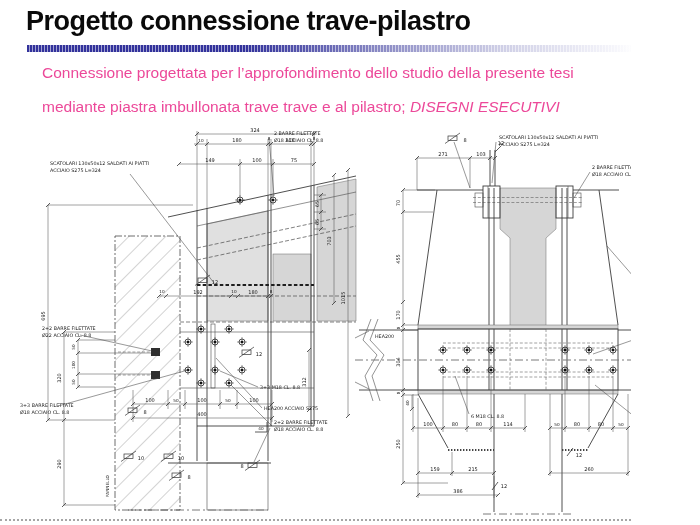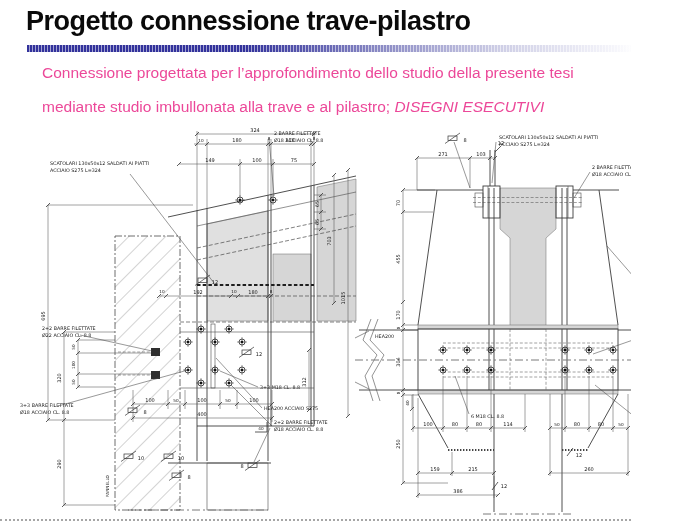--- a/index.html
+++ b/index.html
@@ -37,21 +37,21 @@
 </head>
 <body>
 
 <div class="slide">
 
   <div class="title">Progetto connessione trave-pilastro</div>
   <div class="accent"></div>
 
   <div class="bodytext">
     <div>Connessione progettata per l’approfondimento dello studio della presente tesi</div>
-    <div><span>mediante studio imbullonata alla trave e al pilastro; </span><span class="emph">DISEGNI ESECUTIVI</span></div>
+    <div><span>mediante piastra imbullonata trave trave e al pilastro; </span><span class="emph">DISEGNI ESECUTIVI</span></div>
   </div>
 
   <div class="drawL">
   <svg viewBox="0 0 340 392" width="340" height="392">
     <defs>
       <pattern id="Lhatch" patternUnits="userSpaceOnUse" width="13" height="13" patternTransform="rotate(45)">
         <line x1="0" y1="0" x2="0" y2="13" stroke="#6a6a6a" stroke-width="0.6"></line>
       </pattern>
       <g id="Lbolt">
         <line x1="-5" y1="0" x2="5" y2="0" stroke="#333" stroke-width="0.5"></line>

